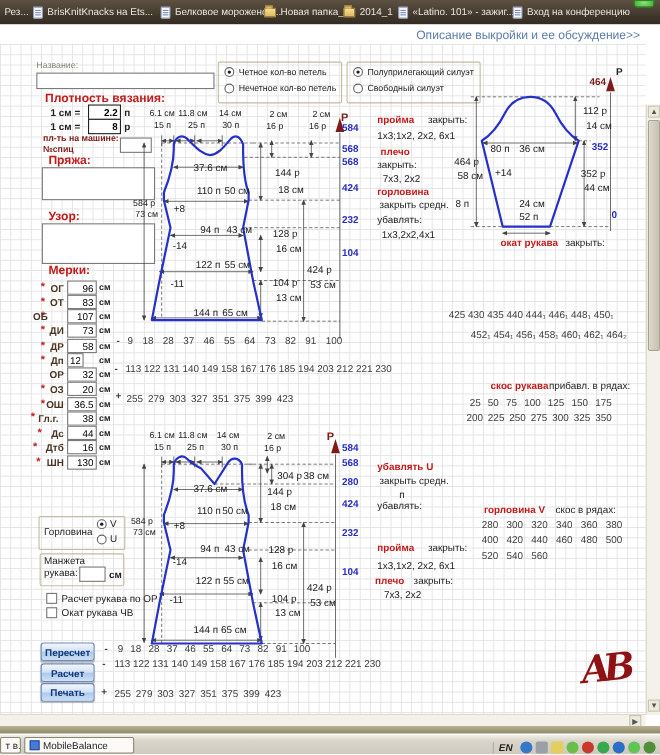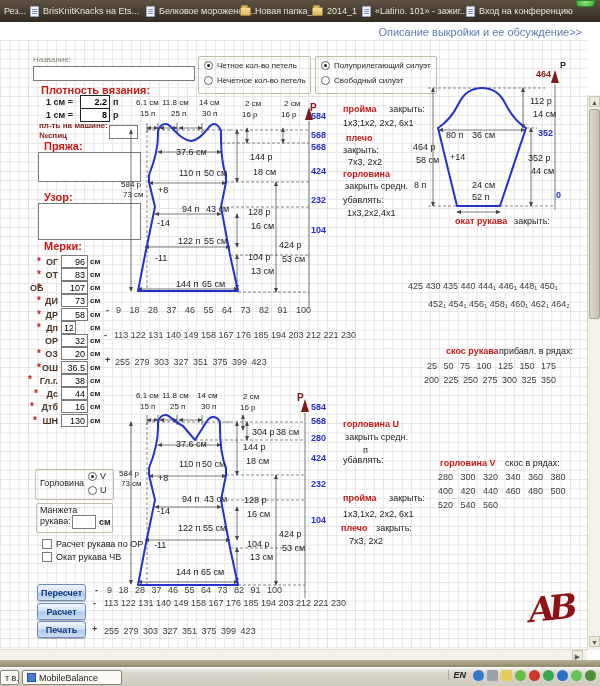--- a/index.html
+++ b/index.html
@@ -72,21 +72,21 @@
             background:linear-gradient(90deg,#dcd8cc,#c7c2b2); border:1px solid #a9a491; border-radius:2px; cursor:pointer;}
   .hscroll { position:absolute; left:0; top:649px; width:587px; height:11px; background:#f3f1ea;
              border-top:1px solid #ddd9cd; }
   .winborder { position:absolute; left:0; top:660px; width:600px; height:7px;
                background:linear-gradient(180deg,#b8b193,#8f8969); }
   .taskbar { position:absolute; left:0; top:667px; width:600px; height:19px;
              background:linear-gradient(180deg,#f2f0ea,#d9d5ca 30%,#cfcabe); border-top:1px solid #fff; }
   .task { position:absolute; top:2px; height:15px; background:#fbfaf6; border:1px solid #8b8675;
           border-radius:2px; font-size:9px; color:#222; display:flex; align-items:center; gap:3px;
           padding:0 4px; cursor:pointer; white-space:nowrap; overflow:hidden; }
-  .tray { position:absolute; right:4px; top:2px; height:15px; display:flex; align-items:flex-start; gap:3px;font-style:italic; }
+  .tray { position:absolute; right:4px; top:2px; height:15px; display:flex; align-items:flex-end; gap:3px;font-style:italic; }
   .tico { width:11px; height:11px; border-radius:50%; flex:0 0 auto; cursor:pointer; }
   .logoAB { position:absolute; left:528px; top:588px; font-family:"DejaVu Serif",serif;
             font-size:34px; font-style:italic; font-weight:bold; color:#8e1215;
             transform:rotate(-6deg); letter-spacing:-7px; }
 </style>
 </head>
 <body>
 
 <div id="screen">
 
@@ -199,21 +199,21 @@
   <div class="lbl b s9 brown" style="left:30px;top:350px;width:28px;text-align:right">ОЗ</div>
   <input class="inp mval" style="left: 61px; top: 347px; width: 27px; height: 13px;" value="20">
   <div class="lbl b" style="left:90px;top:350px">см</div>
 
   <div class="lbl red b s10" style="left:37px;top:362px">*</div>
   <div class="lbl b s9 brown" style="left:30px;top:364px;width:28px;text-align:right">ОШ</div>
   <input class="inp mval" style="left: 61px; top: 361px; width: 27px; height: 13px;" value="36.5">
   <div class="lbl b" style="left:90px;top:364px">см</div>
 
   <div class="lbl red b s10" style="left:28px;top:374px">*</div>
-  <div class="lbl b s9 brown" style="left:30px;top:377px;width:28px;text-align:right">Гл.г.</div>
+  <div class="lbl b s9 brown" style="left:30px;top:377px;width:28px;text-align:center">Гл.г.</div>
   <input class="inp mval" style="left: 61px; top: 374px; width: 27px; height: 13px;" value="38">
   <div class="lbl b" style="left:90px;top:377px">см</div>
 
   <div class="lbl red b s10" style="left:34px;top:388px">*</div>
   <div class="lbl b s9 brown" style="left:30px;top:390px;width:28px;text-align:right">Дс</div>
   <input class="inp mval" style="left: 61px; top: 387px; width: 27px; height: 13px;" value="44">
   <div class="lbl b" style="left:90px;top:390px">см</div>
 
   <div class="lbl red b s10" style="left:30px;top:401px">*</div>
   <div class="lbl b s9 brown" style="left:30px;top:403px;width:28px;text-align:right">Дтб</div>
@@ -459,21 +459,21 @@
   <div class="lbl s9" style="left:154px;top:541px">-11</div>
   <div class="lbl s9" style="left:176px;top:568px">144 п</div>
   <div class="lbl s9" style="left:201px;top:568px">65 см</div>
   <div class="lbl blue" style="left:311px;top:403px">584</div>
   <div class="lbl blue" style="left:311px;top:417px">568</div>
   <div class="lbl blue" style="left:311px;top:434px">280</div>
   <div class="lbl blue" style="left:311px;top:454px">424</div>
   <div class="lbl blue" style="left:311px;top:480px">232</div>
   <div class="lbl blue" style="left:311px;top:516px">104</div>
 
-  <div class="lbl red b s9" style="left:343px;top:420px">горловина U</div>
+  <div class="lbl red b s9" style="left:343px;top:420px">убавлять U</div>
   <div class="lbl s9" style="left:345px;top:433px">закрыть средн.</div>
   <div class="lbl s9" style="left:363px;top:446px">п</div>
   <div class="lbl s9" style="left:343px;top:456px">убавлять:</div>
   <div class="lbl red b s9" style="left:440px;top:459px">горловина V</div>
   <div class="lbl s9" style="left:505px;top:459px">скос в рядах:</div>
   <div class="rownums" style="left:438px;top:472px;word-spacing:5px">280 300 320 340 360 380</div>
   <div class="rownums" style="left:438px;top:486px;word-spacing:5px">400 420 440 460 480 500</div>
   <div class="rownums" style="left:438px;top:500px;word-spacing:5px">520 540 560</div>
   <div class="lbl red b s9" style="left:343px;top:494px">пройма</div>
   <div class="lbl s9" style="left:389px;top:494px">закрыть:</div>

